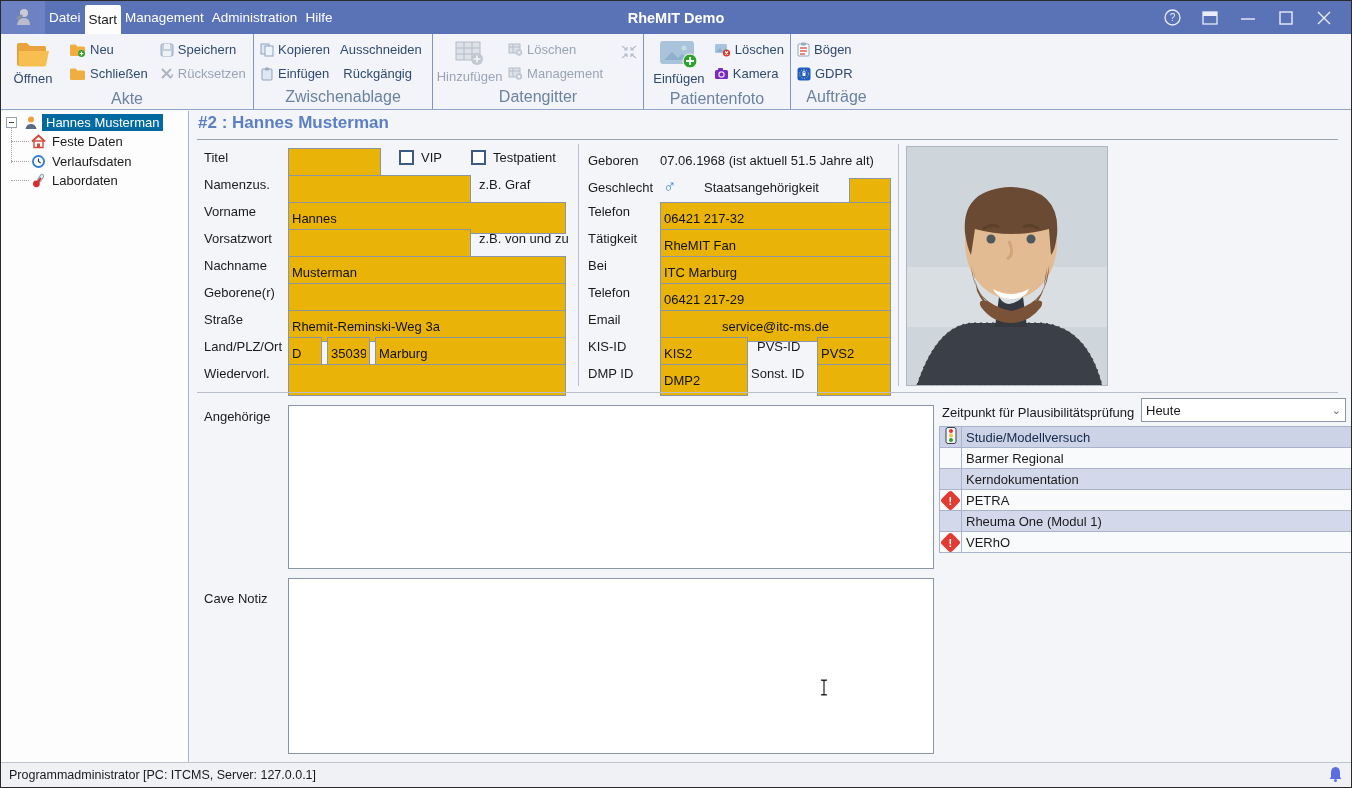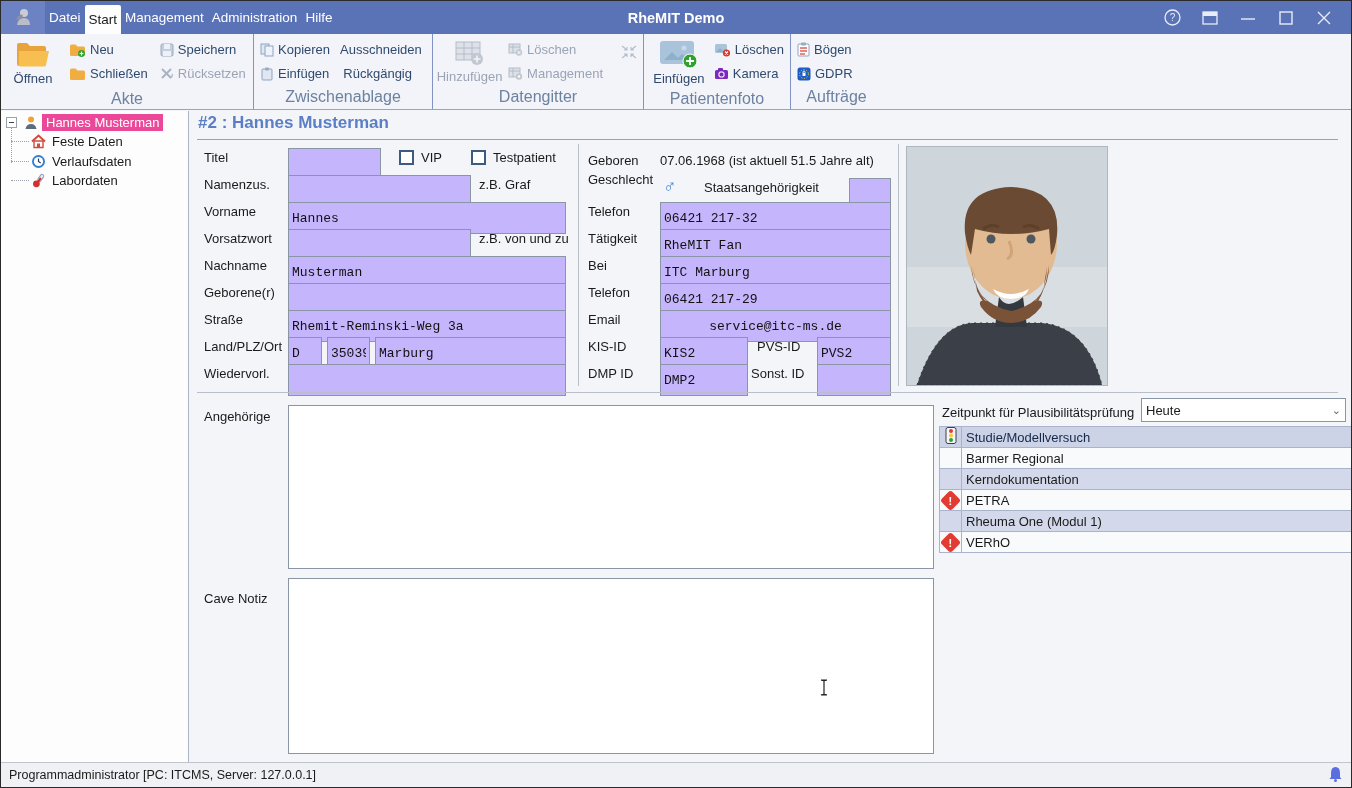--- a/index.html
+++ b/index.html
@@ -49,40 +49,40 @@
     position:absolute; left:0; top:110px; width:188px; bottom:25px;
     background:#fdfdfe; border-right:1px solid #aab4c4;
   }
   .tree { position:relative; padding-top:2px; }
   .tree-root { display:flex; align-items:center; height:19px; }
   .expander {
     width:11px; height:11px; margin-left:5px; border:1px solid #9aa2ae; background:#fff;
     position:relative; flex:none;
   }
   .expander::after { content:""; position:absolute; left:2px; right:2px; top:4px; height:1px; background:#444; }
-  .tree-root-label { background:#ec4899; color:#fff; padding:1px 4px; margin-left:3px; }
+  .tree-root-label { background:#0369a1; color:#fff; padding:1px 4px; margin-left:3px; }
   .tree-children { position:relative; }
   .tree-children::before {
     content:""; position:absolute; left:10px; top:-4px; bottom:28px; border-left:1px dotted #9aa2ae;
   }
   .tree-item { display:flex; align-items:center; height:19.5px; padding-left:30px; position:relative; }
   .tree-item::before {
     content:""; position:absolute; left:10px; top:9px; width:18px; border-top:1px dotted #9aa2ae;
   }
   .tree-item .tlabel { margin-left:6px; }
   
   .content { position:absolute; left:190px; top:110px; right:1px; bottom:25px; background:#f3f5f9; }
   .page-title { position:absolute; left:7px; top:2px; font-size:17px; font-weight:bold; color:#5b7ec5; }
   .title-rule { position:absolute; left:6px; top:28px; width:1141px; border-top:1px solid #9aa2ae; }
   .form-rule { position:absolute; left:6px; top:281px; width:1141px; border-top:1px solid #b8bfca; }
   .vsep { position:absolute; top:33px; height:242px; border-left:1px solid #b8bfca; }
   .flabel { position:absolute; height:20px; line-height:20px; white-space:nowrap; }
   .finput {
-    position:absolute; height:32px; border:1px solid #8a95a5; background:#c4b5fd;
-    font-family:Liberation Mono, monospace; font-size:13px; padding:0 3px; color:#111;
+    position:absolute; height:32px; border:1px solid #8a95a5; background:#eab308;
+    font-family:Liberation Sans, sans-serif; font-size:13px; padding:0 3px; color:#111;
   }
   .fstatic { position:absolute; height:20px; line-height:20px; white-space:nowrap; }
   .fhint { position:absolute; height:20px; line-height:20px; }
   .cb { position:absolute; width:15px; height:15px; border:2px solid #3d5a80; background:#fff; }
   .male { position:absolute; color:#3f85d6; font-size:18px; font-weight:bold; line-height:20px; }
   .photo { position:absolute; left:715px; top:35px; width:202px; height:240px; border:1px solid #b0b6c0; }
   .notes-area {
     position:absolute; background:#fff; border:1px solid #8a95a5; resize:none;
     font-family:"Liberation Sans", sans-serif; font-size:13px; padding:2px;
   }
@@ -436,21 +436,21 @@
 
   <span class="flabel" style="left:13px; top:253px">Wiedervorl.</span>
   <input class="finput" style="left: 97px; top: 253px; width: 278px;" value="">
 
   <div class="vsep" style="left:387px"></div>
   <div class="vsep" style="left:707px"></div>
 
   <span class="flabel" style="left:397px; top:40px">Geboren</span>
   <span class="fstatic" style="left:469px; top:40px">07.06.1968 (ist aktuell 51.5 Jahre alt)</span>
 
-  <span class="flabel" style="left:397px; top:59px">Geschlecht</span>
+  <span class="flabel" style="left:397px; top:67px">Geschlecht</span>
   <span class="male" style="left:472px; top:65px">♂</span>
   <span class="flabel" style="left:513px; top:67px">Staatsangehörigkeit</span>
   <input class="finput" style="left: 658px; top: 67px; width: 42px;" value="">
 
   <span class="flabel" style="left:397px; top:91px">Telefon</span>
   <input class="finput" style="left: 469px; top: 91px; width: 231px;" value="06421 217-32">
 
   <span class="flabel" style="left:397px; top:118px">Tätigkeit</span>
   <input class="finput" style="left: 469px; top: 118px; width: 231px;" value="RheMIT Fan">
 

